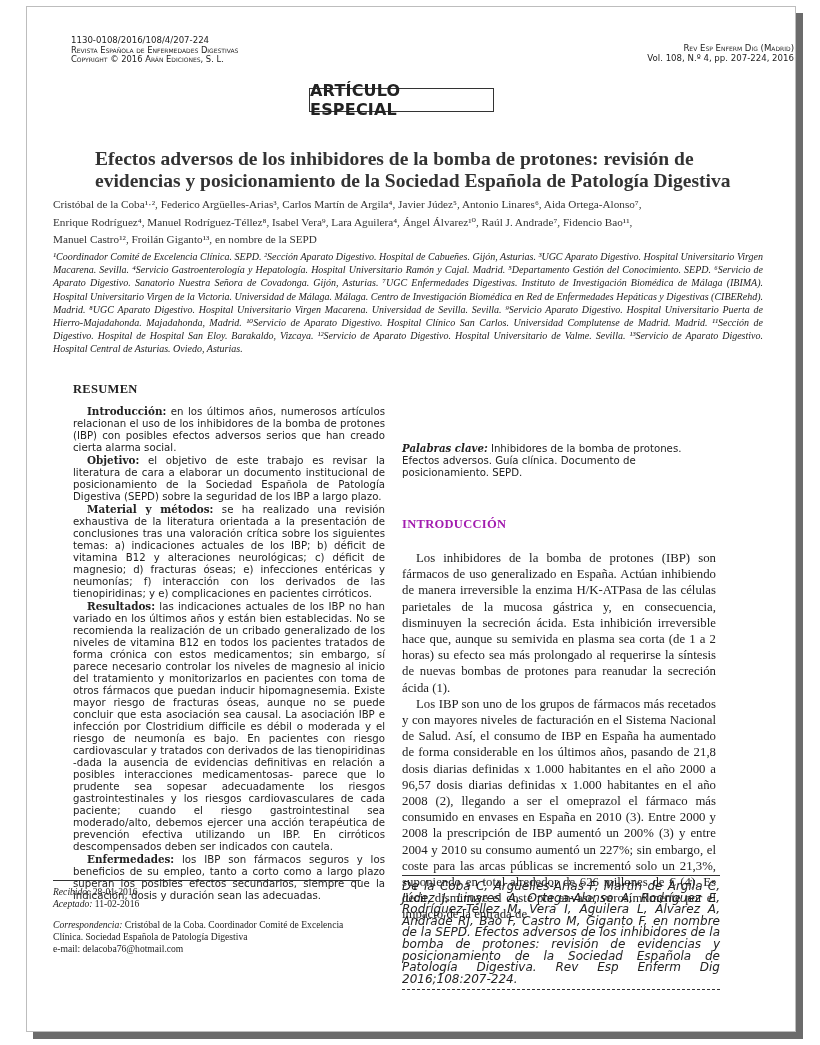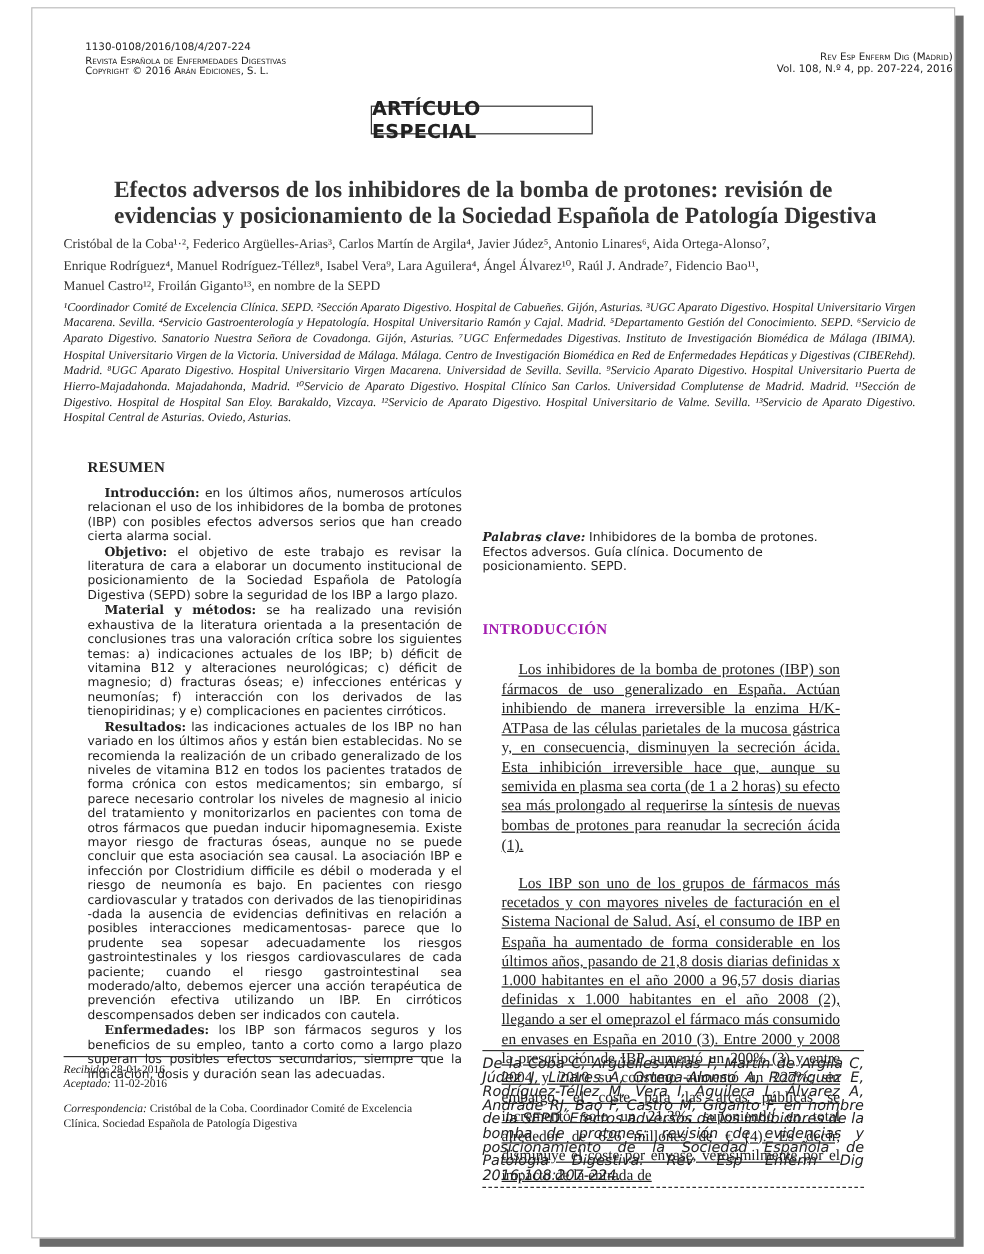--- a/index.html
+++ b/index.html
@@ -35,21 +35,21 @@
     text-align: justify;
   }
   .col-left { position: absolute; left: 53px; top: 382px; width: 312px; margin-left: 20px; }
   .col-right { position: absolute; left: 402px; top: 382px; width: 314px; }
   .h-resumen { font-size: 12.5px; font-weight: bold; margin: 0 0 8px 0; color: #222; letter-spacing: 0.3px; }
   .abs p { font-size: 10.2px; line-height: 12px; margin: 0; text-align: justify; text-indent: 14px; color: #222; }
   .abs p b { font-family: "DejaVu Serif", serif; font-size: 10.4px; }
   .kw { font-size: 10.2px; line-height: 12px; margin: 12px 0 0 0; color: #222; }
   .kw b { font-family: "DejaVu Serif", serif; font-style: italic; text-align: center; }
   .h-intro { font-size: 12.5px; font-weight: bold; margin: 38px 0 18px 0; color: #a21caf; letter-spacing: 0.3px; }
-  .body-text p { font-size: 12.8px; line-height: 16.2px; margin: 16px; text-align: justify; text-indent: 14px; color: #222; text-decoration: underline; }
+  .body-text p { font-size: 12.8px; line-height: 16.2px; margin: 0; text-align: justify; text-indent: 14px; color: #222; }
   .footnote-left {
     position: absolute; left: 53px; top: 880px; width: 308px;
     border-top: 1.2px solid #333; padding-top: 5px;
     font-size: 9.6px; line-height: 12px; color: #222;
   }
   .footnote-left .gap { height: 9px; }
   .footnote-right {
     position: absolute; left: 402px; top: 875px; width: 318px;
     border-top: 1.2px solid #333; padding-top: 5px;
     font-size: 12px; line-height: 11.6px; font-style: italic; color: #222; text-align: justify;
@@ -106,18 +106,19 @@
     <p>Los inhibidores de la bomba de protones (IBP) son fármacos de uso generalizado en España. Actúan inhibiendo de manera irreversible la enzima H/K-ATPasa de las células parietales de la mucosa gástrica y, en consecuencia, disminuyen la secreción ácida. Esta inhibición irreversible hace que, aunque su semivida en plasma sea corta (de 1 a 2 horas) su efecto sea más prolongado al requerirse la síntesis de nuevas bombas de protones para reanudar la secreción ácida (1).</p>
     <p>Los IBP son uno de los grupos de fármacos más recetados y con mayores niveles de facturación en el Sistema Nacional de Salud. Así, el consumo de IBP en España ha aumentado de forma considerable en los últimos años, pasando de 21,8 dosis diarias definidas x 1.000 habitantes en el año 2000 a 96,57 dosis diarias definidas x 1.000 habitantes en el año 2008 (2), llegando a ser el omeprazol el fármaco más consumido en envases en España en 2010 (3). Entre 2000 y 2008 la prescripción de IBP aumentó un 200% (3) y entre 2004 y 2010 su consumo aumentó un 227%; sin embargo, el coste para las arcas públicas se incrementó solo un 21,3%, suponiendo en total alrededor de 626 millones de € (4). Es decir, disminuye el coste por envase, verosímilmente por el impacto de la entrada de</p>
   </div>
 </div>
 
 <div class="footnote-left serif">
   <div><i>Recibido:</i><span> 28-01-2016</span></div>
   <div><i>Aceptado:</i><span> 11-02-2016</span></div>
   <div class="gap"></div>
   <div><i>Correspondencia:</i><span> Cristóbal de la Coba. Coordinador Comité de Excelencia Clínica. Sociedad Española de Patología Digestiva</span></div>
+  <div><span>e-mail:</span><span> delacoba76@hotmail.com</span></div>
 </div>
 
 <div class="footnote-right sans">
   <div>De la Coba C, Argüelles-Arias F, Martín de Argila C, Júdez J, Linares A, Ortega-Alonso A, Rodríguez E, Rodríguez-Téllez M, Vera I, Aguilera L, Álvarez A, Andrade RJ, Bao F, Castro M, Giganto F, en nombre de la SEPD. Efectos adversos de los inhibidores de la bomba de protones: revisión de evidencias y posicionamiento de la Sociedad Española de Patología Digestiva. Rev Esp Enferm Dig 2016;108:207-224.</div>
   <div class="dashline"></div>
 </div>
 
 </body></html>

